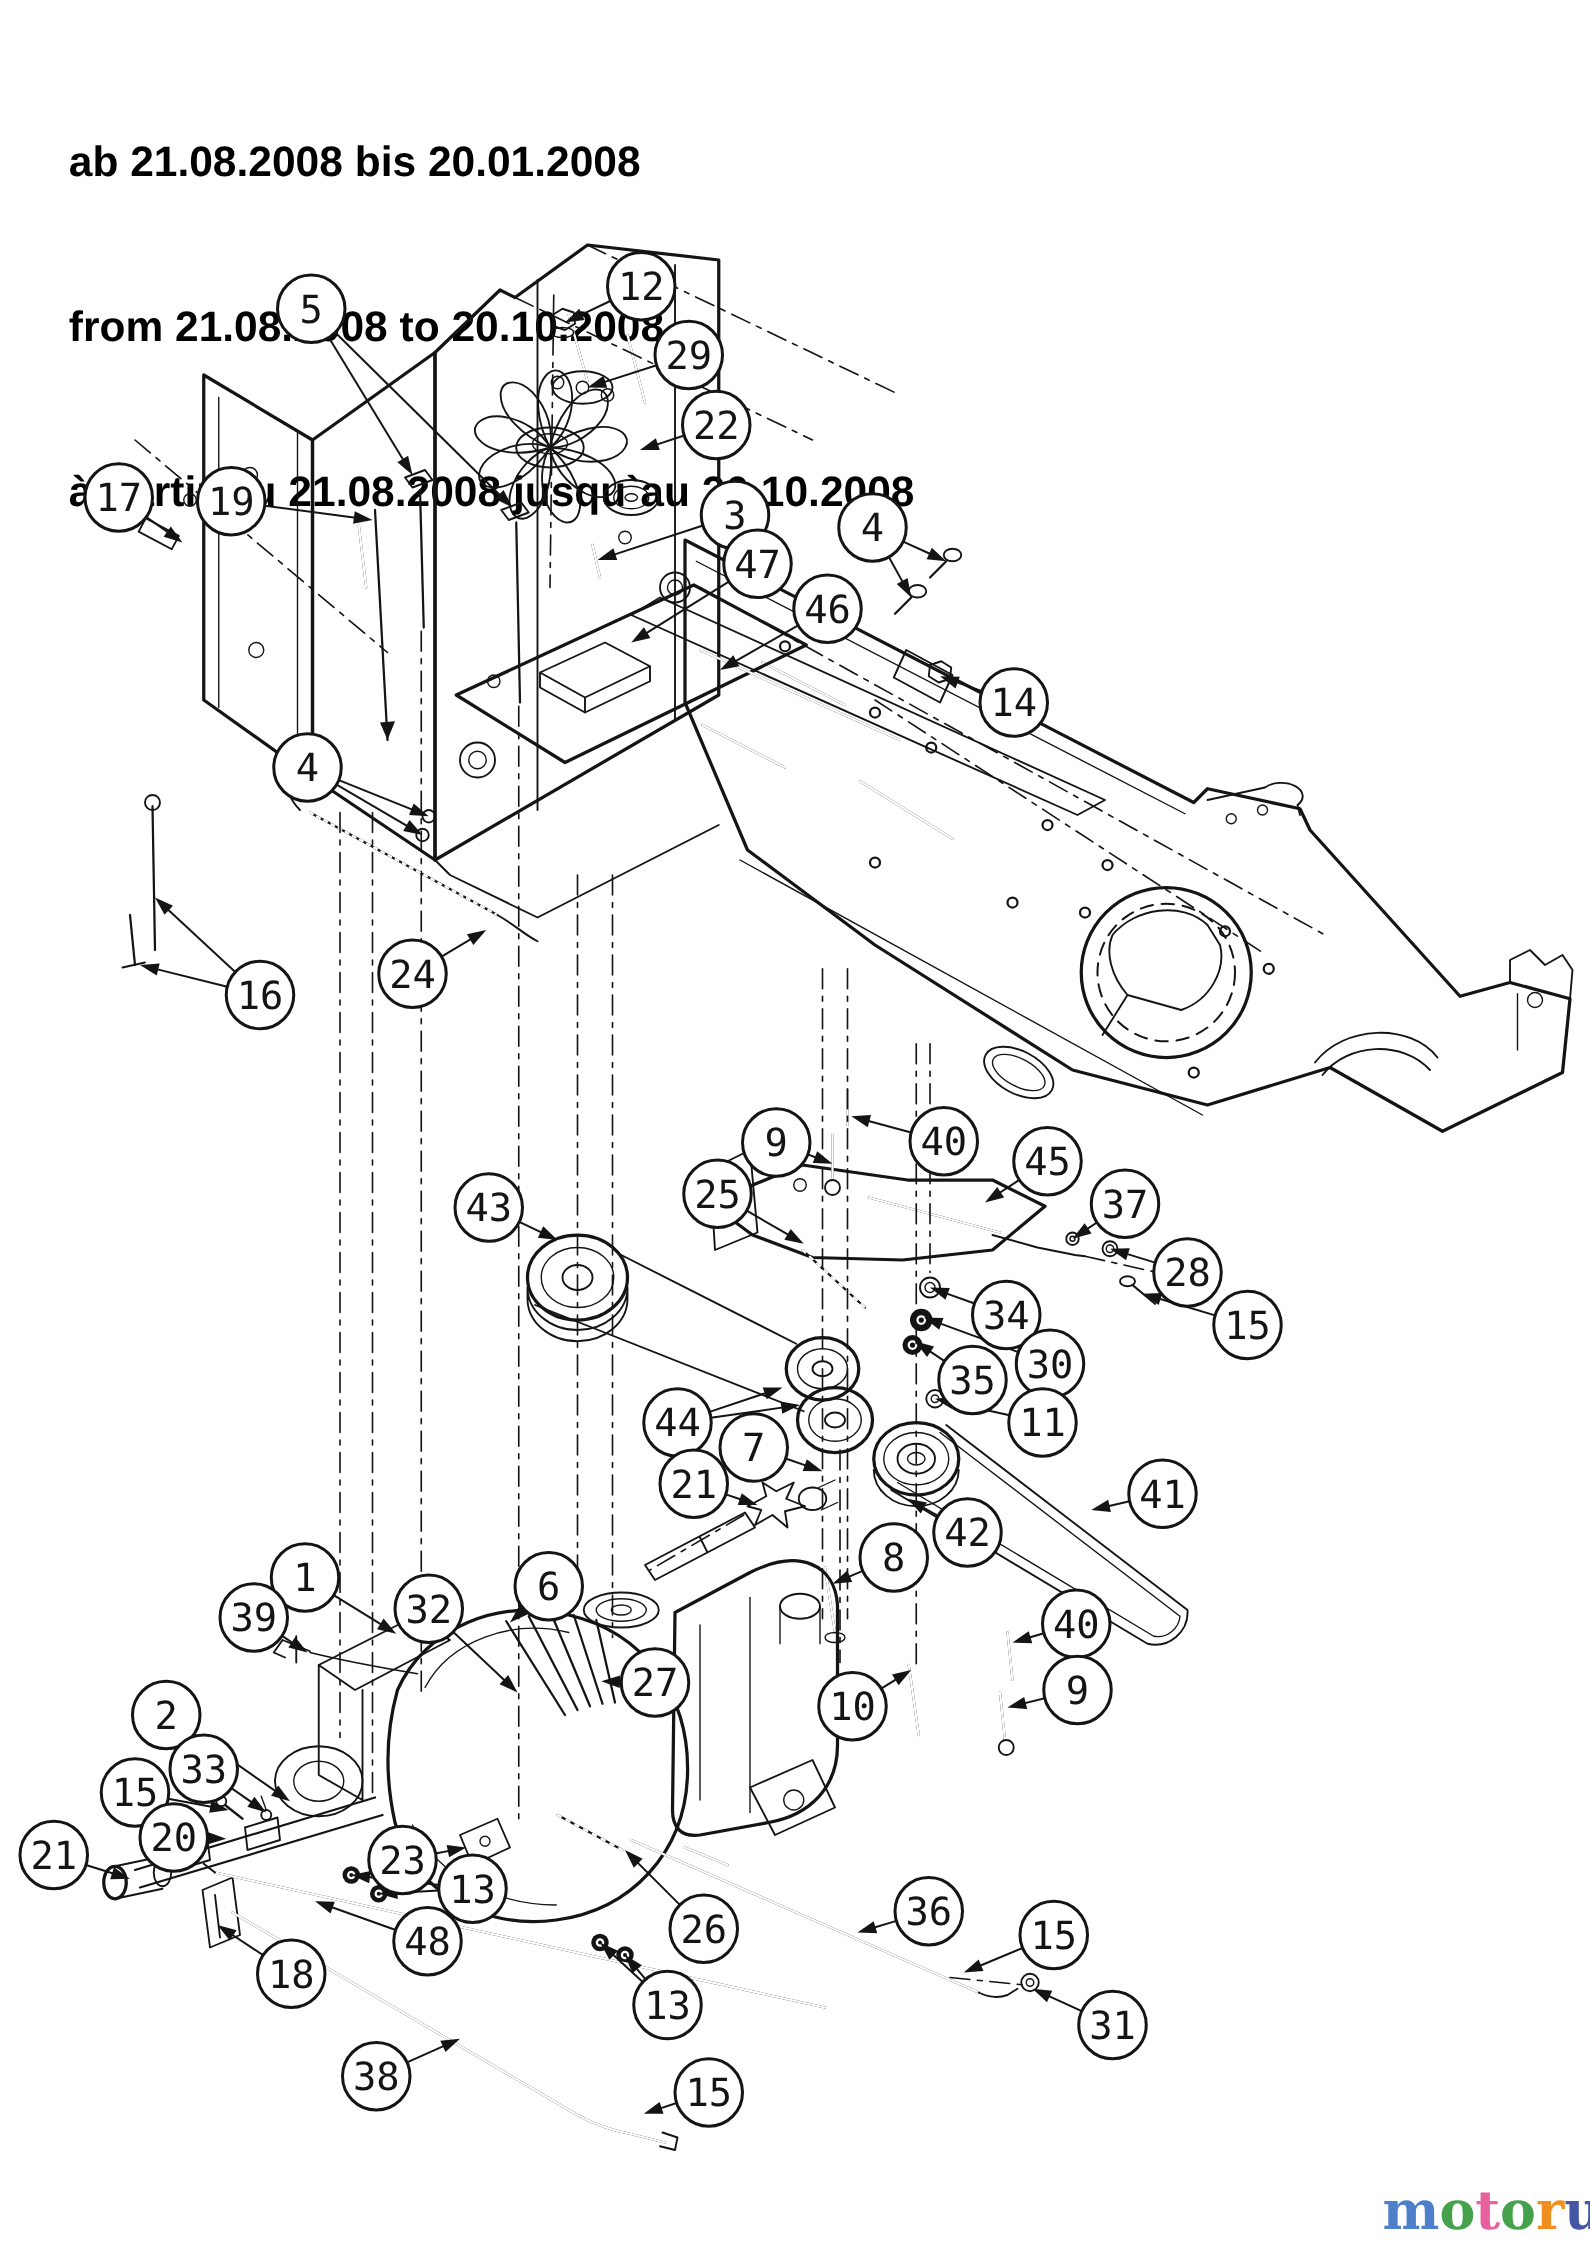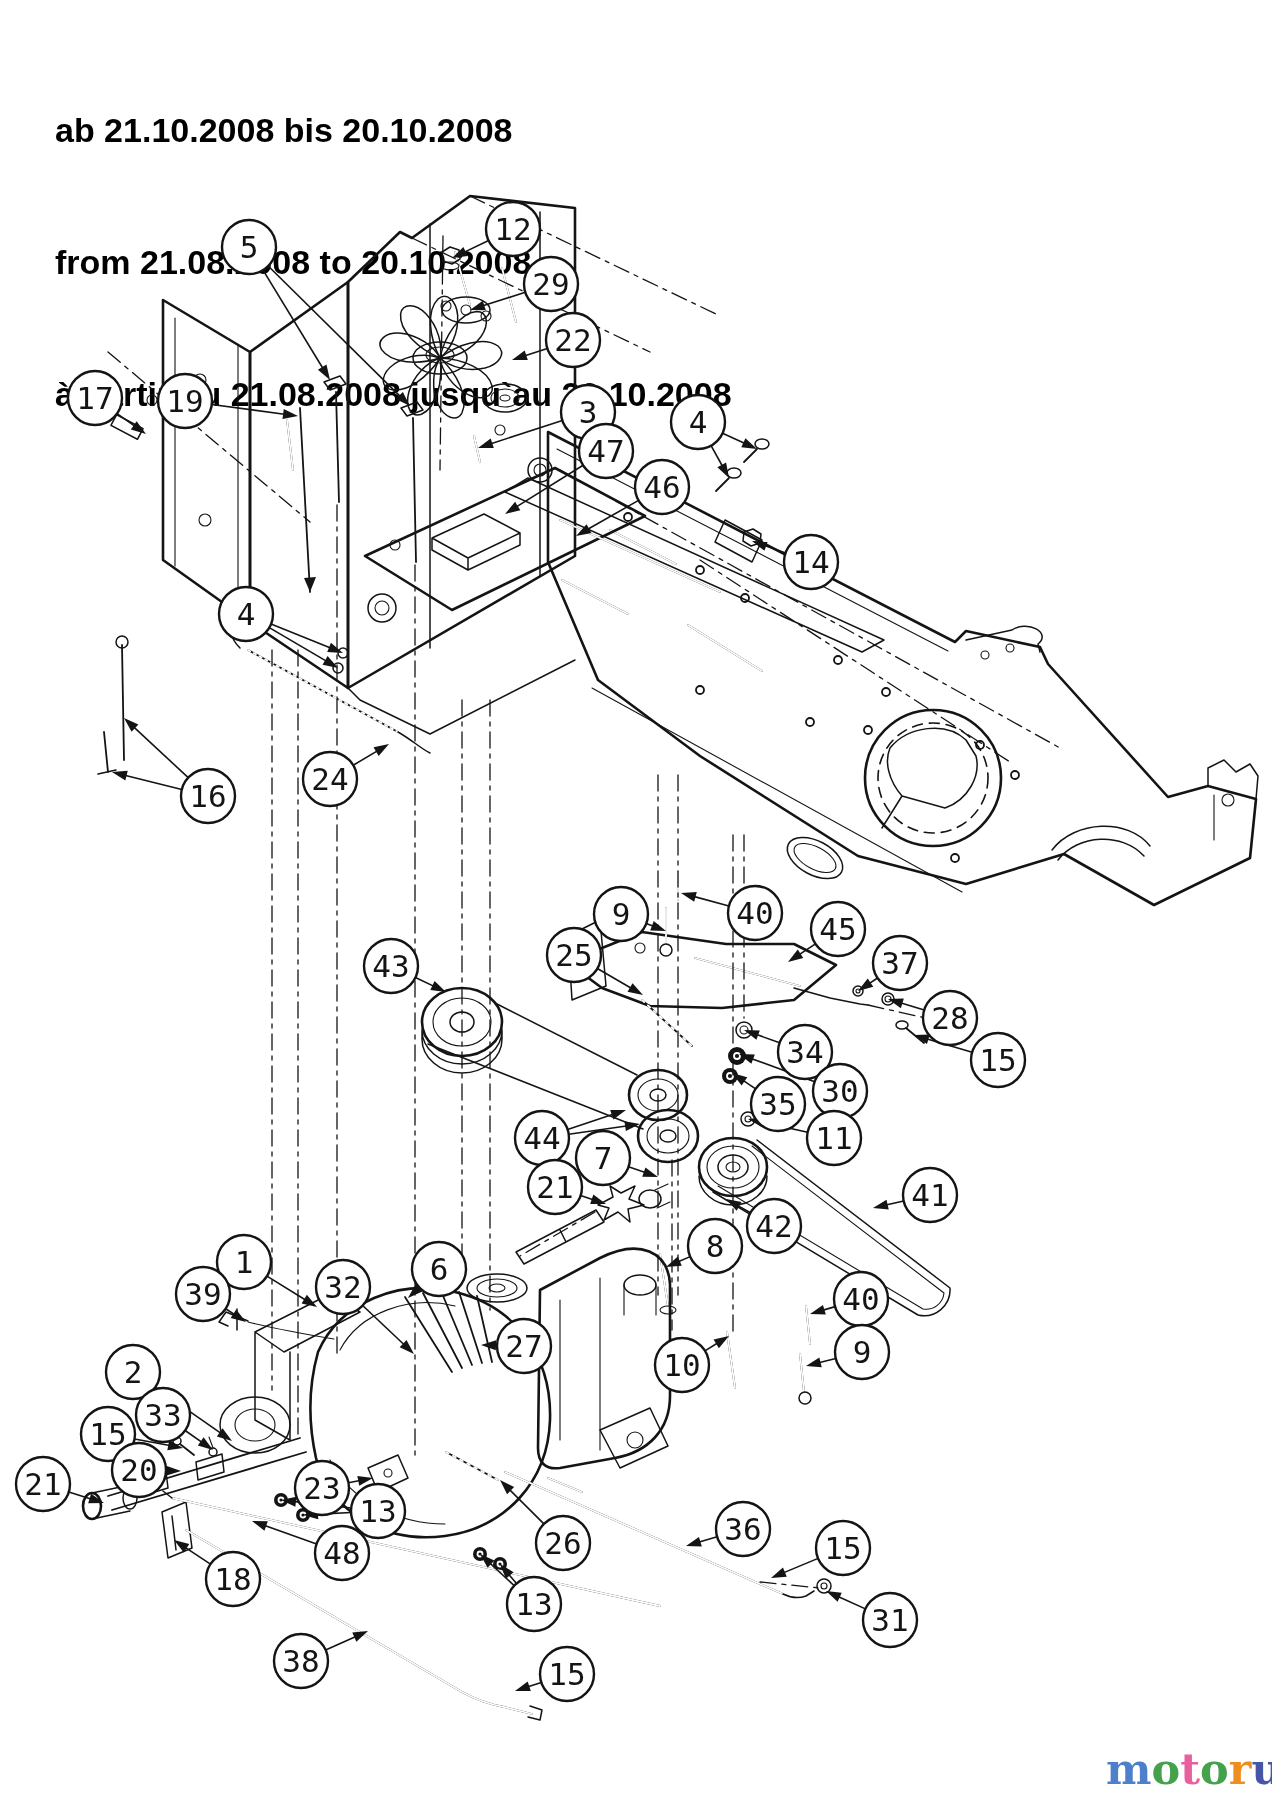--- a/index.html
+++ b/index.html
@@ -25,21 +25,21 @@
   .callout text{fill:#141414;stroke:none;font-family:"DejaVu Sans Mono",monospace;
           font-size:31px;text-anchor:middle;}
   .leader{stroke:#141414;stroke-width:1.6;fill:none;}
   .leader-arrow{fill:#141414;stroke:none;}
 </style>
 </head>
 <body>
 <div id="page">
 
 <div id="header">
-  <div>ab 21.10.2008 bis 20.10.2008</div>
+  <div>ab 21.08.2008 bis 20.01.2008</div>
   <div>from 21.08.2008 to 20.10.2008</div>
   <div>à partir du 21.08.2008 jusqu`au 20.10.2008</div>
 </div>
 
 <svg id="diagram-svg" width="1272" height="1800" viewBox="0 0 1272 1800">
 
   <g class="art">
 
     <g>
       <path class="thick" d="M163,300 L163,560 L250,622 L250,352 Z"></path>

